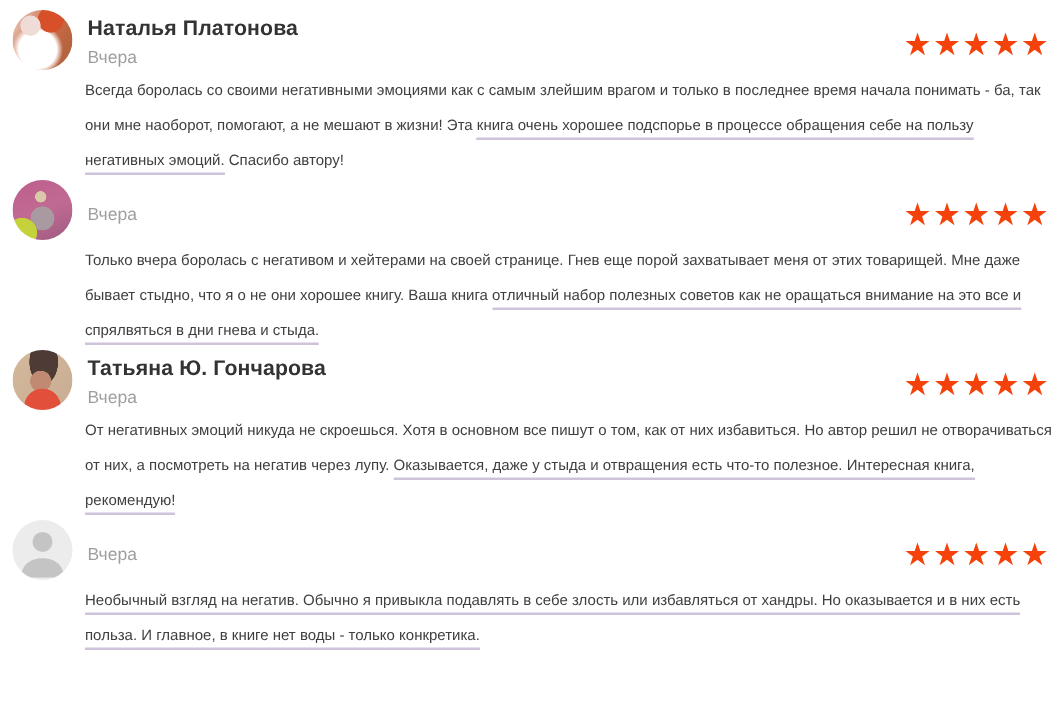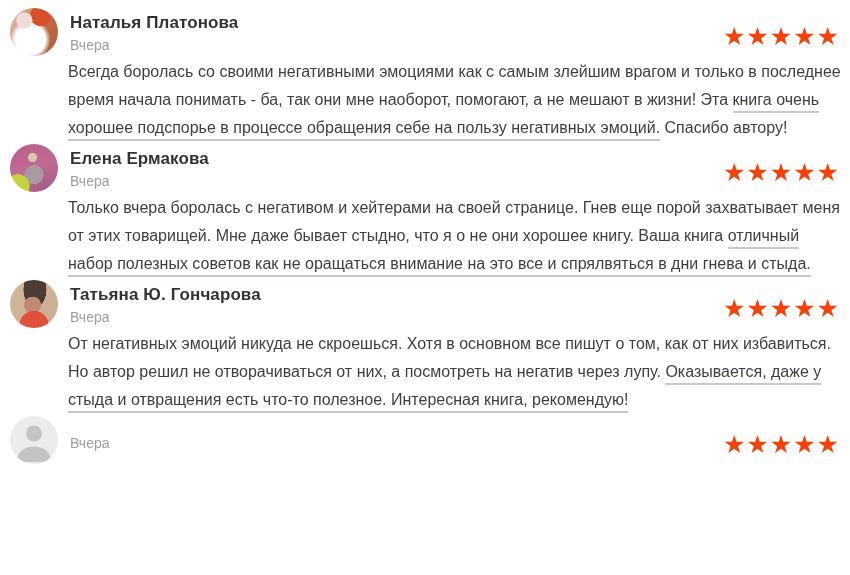--- a/index.html
+++ b/index.html
@@ -32,21 +32,21 @@
     radial-gradient(circle at 47% 52%, #c08a72 0 23%, transparent 24%),
     radial-gradient(ellipse at 52% 20%, #4e3b36 0 32%, transparent 33%),
     linear-gradient(135deg, #d4b89c 0%, #c9ad92 100%);}
   .meta{margin-left:12px;padding-top:2px;min-width:0;}
   .name{font-size:17px;font-weight:bold;color:var(--name,#333);letter-spacing:.1px;}
   .date{font-size:14px;color:var(--date,#9e9e9e);margin-top:4px;}
   .stars{margin-left:auto;margin-top:9px;padding-right:5px;white-space:nowrap;}
   .star{font-size:25px;line-height:1;color:var(--star,#f4420a);margin-left:1px;}
   .body{
     margin:2px 0 0 58px;max-width:778px;
-    font-size:16px;line-height:28px;color:var(--text,#3f3f3f);
+    font-size:12px;line-height:28px;color:var(--text,#3f3f3f);
   }
   .body .u{
     border-bottom:2px solid var(--underline,#cfc3dc);
     padding-bottom:3px;
   }
 </style>
 </head>
 <body style="--star: #f4420a; --underline: #cfc3dc; --name: #333333; --date: #9e9e9e; --text: #3f3f3f;">
 
 <div class="review-list">
@@ -63,21 +63,20 @@
     </div>
     <div class="body"><span>Всегда боролась со своими негативными эмоциями как с самым злейшим врагом и только в последнее время начала понимать - ба, так они мне наоборот, помогают, а не мешают в жизни! Эта </span><span class="u">книга очень хорошее подспорье в процессе обращения себе на пользу негативных эмоций.</span><span> Спасибо автору!</span></div>
   </div>
 
   <div class="review">
     <div class="head">
       <div class="avatar photo-2">
         
       </div>
       <div class="meta">
-        <div class="name">Елена Ермакова</div>
         <div class="date">Вчера</div>
       </div>
       <div class="stars"><span class="star">★</span><span class="star">★</span><span class="star">★</span><span class="star">★</span><span class="star">★</span></div>
     </div>
     <div class="body"><span>Только вчера боролась с негативом и хейтерами на своей странице. Гнев еще порой захватывает меня от этих товарищей. Мне даже бывает стыдно, что я о не они хорошее книгу. Ваша книга </span><span class="u">отличный набор полезных советов как не оращаться внимание на это все и спрялвяться в дни гнева и стыда.</span></div>
   </div>
 
   <div class="review">
     <div class="head">
       <div class="avatar photo-3">
@@ -98,14 +97,15 @@
         <svg viewBox="0 0 48 48">
           <circle cx="24" cy="17.5" r="8" fill="#c4c4c4"></circle>
           <path d="M7 46c0-10.5 7.5-15.5 17-15.5S41 35.5 41 46z" fill="#c4c4c4"></path>
         </svg>
       </div>
       <div class="meta">
         <div class="date">Вчера</div>
       </div>
       <div class="stars"><span class="star">★</span><span class="star">★</span><span class="star">★</span><span class="star">★</span><span class="star">★</span></div>
     </div>
+    <div class="body"><span class="u">Необычный взгляд на негатив. Обычно я привыкла подавлять в себе злость или избавляться от хандры. Но оказывается и в них есть польза. И главное, в книге нет воды - только конкретика.</span></div>
   </div>
 </div>
 
 </body></html>

